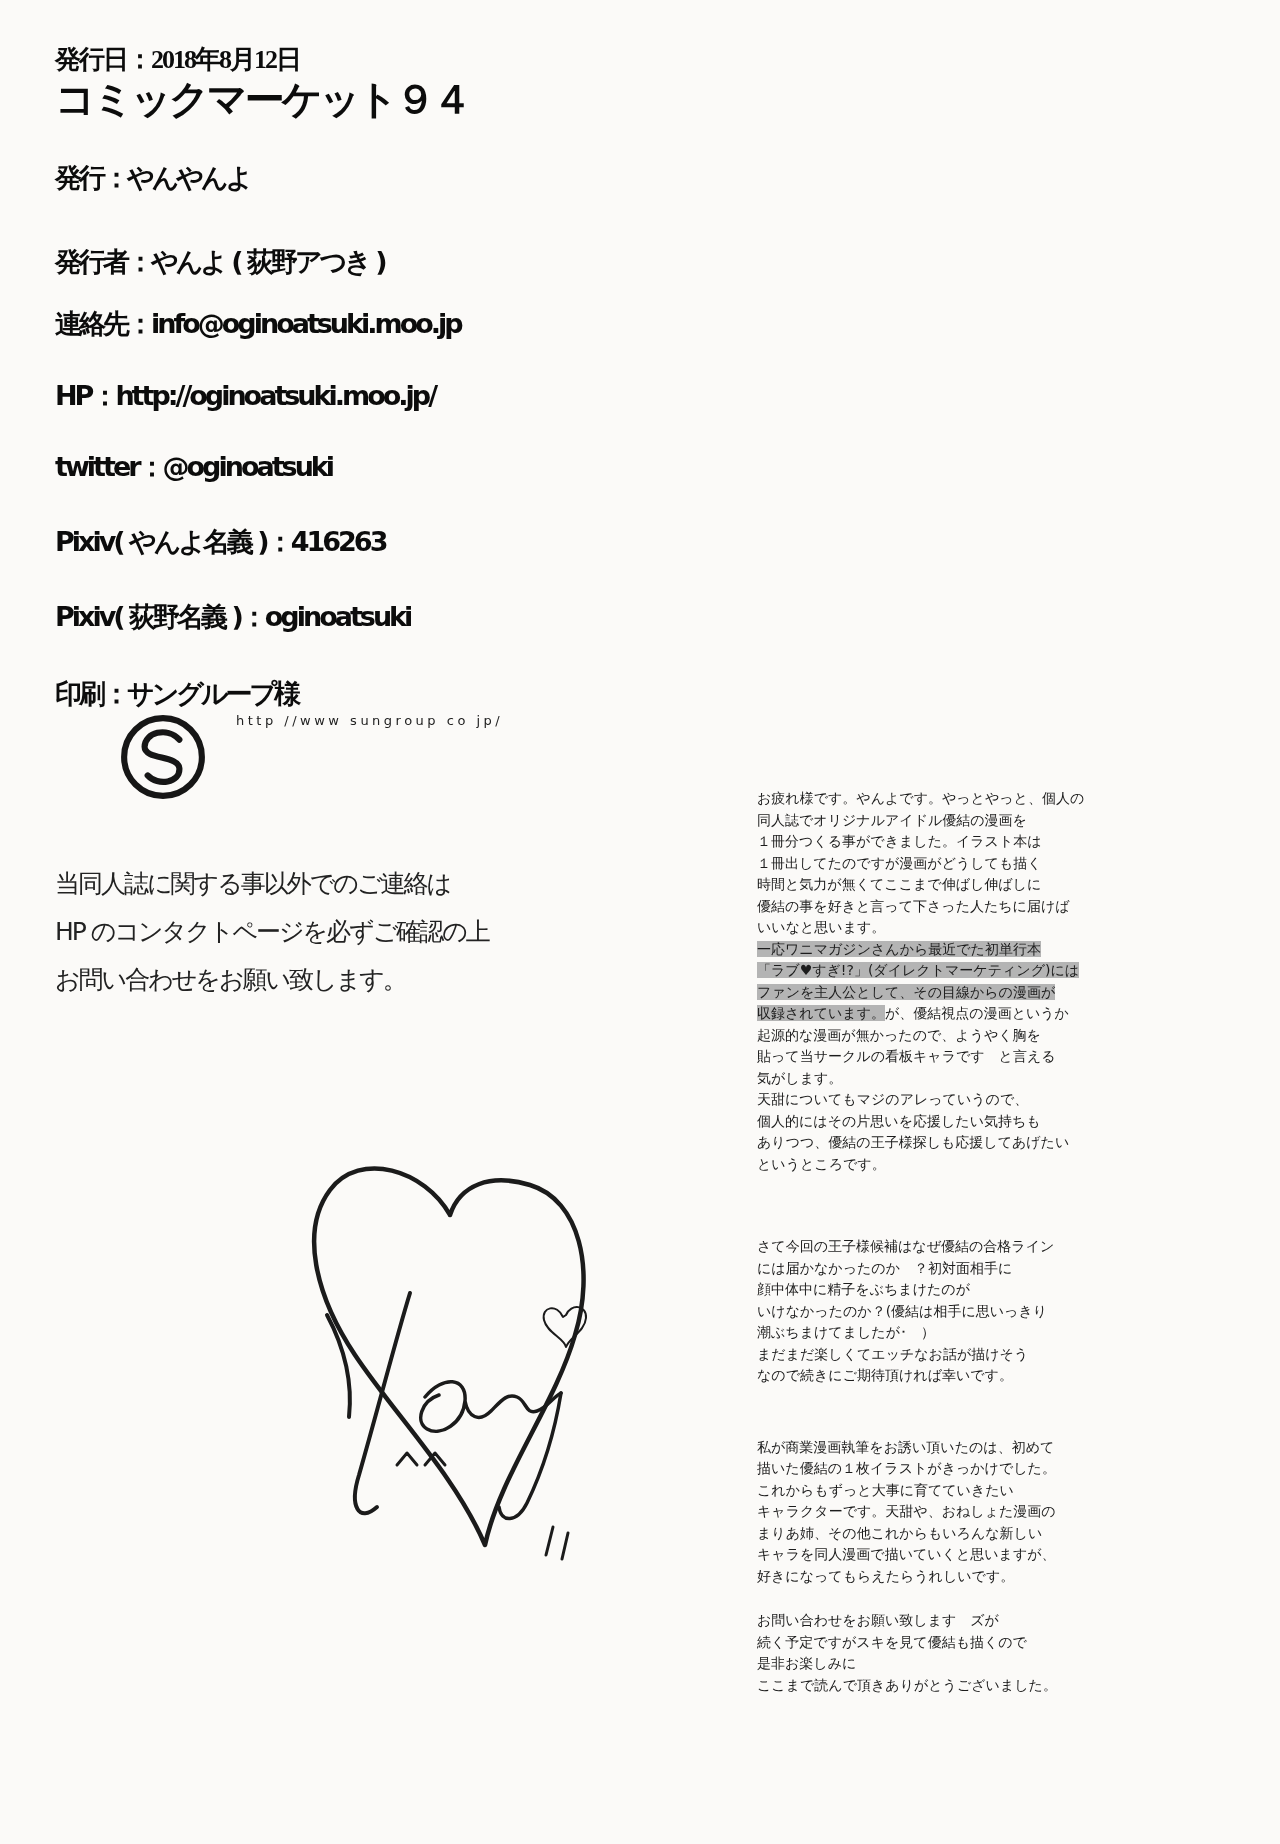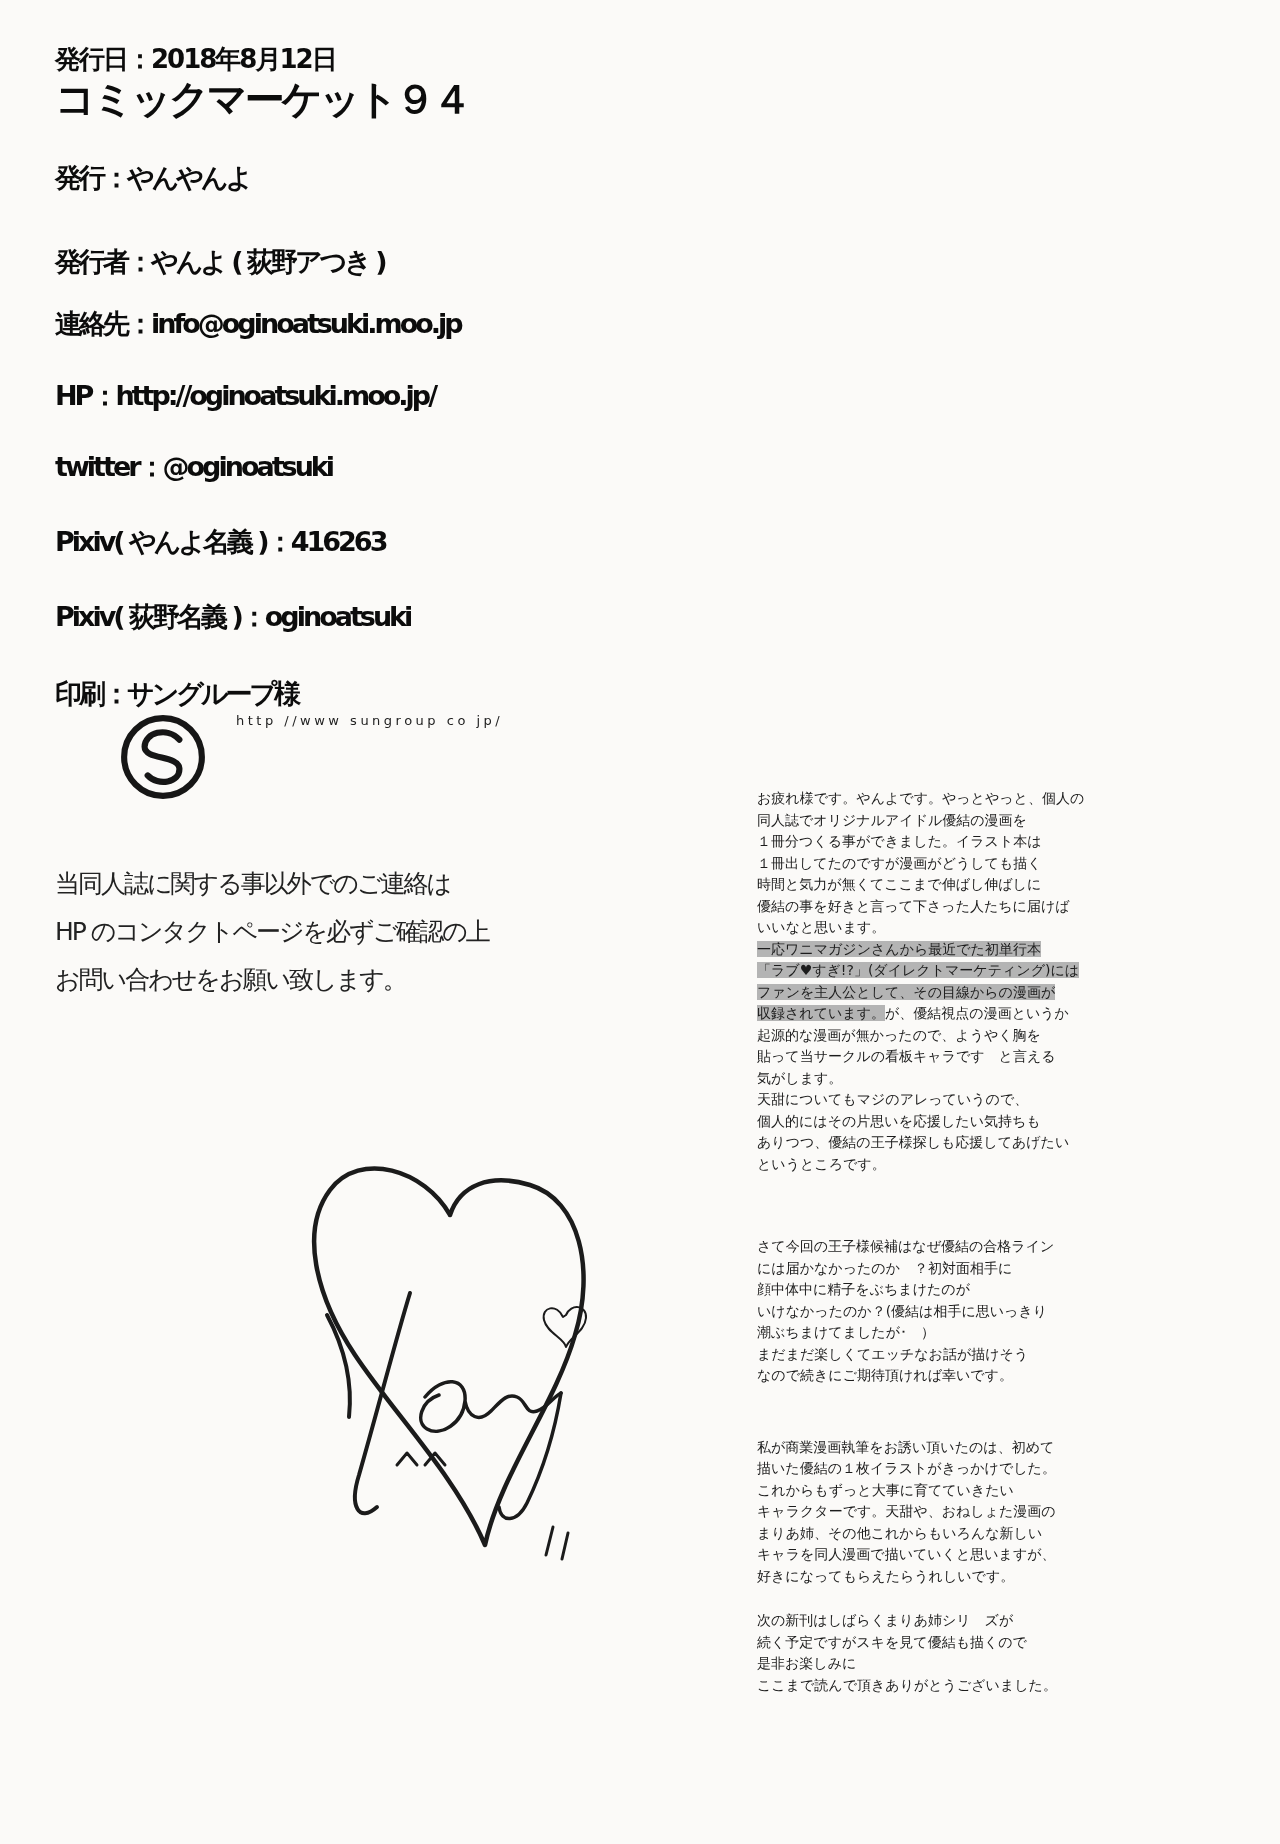--- a/index.html
+++ b/index.html
@@ -9,21 +9,21 @@
     margin:0 auto;
     background:#fbfaf8;
     color:#161616;
     font-family:"DejaVu Sans","Liberation Sans",sans-serif;
     overflow:hidden;
   }
   .pre{white-space:pre-line;}
 
   
   .colophon div{position:absolute;left:55px;font-weight:700;letter-spacing:-3px;font-size:27px;color:#0c0c0c;}
-  .c-date  {top:42px;  font-size:26px !important;letter-spacing:-2px !important;}
+  .c-date  {top:42px;  font-size:26px !important;letter-spacing:-2px !important;font-family:Liberation Serif, serif;}
   .c-event {top:72px;  font-size:40px !important;}
   .c-pub   {top:160px;}
   .c-auth  {top:244px;}
   .c-mail  {top:306px;}
   .c-hp    {top:378px;}
   .c-tw    {top:449px;}
   .c-px1   {top:524px;}
   .c-px2   {top:599px;}
   .c-print {top:676px;}
 
@@ -143,19 +143,19 @@
 潮ぶちまけてましたが･　）
 まだまだ楽しくてエッチなお話が描けそう
 なので続きにご期待頂ければ幸いです。</p>
     <p class="pre gap-xl">私が商業漫画執筆をお誘い頂いたのは、初めて
 描いた優結の１枚イラストがきっかけでした。
 これからもずっと大事に育てていきたい
 キャラクターです。天甜や、おねしょた漫画の
 まりあ姉、その他これからもいろんな新しい
 キャラを同人漫画で描いていくと思いますが、
 好きになってもらえたらうれしいです。</p>
-    <p class="pre gap-sm">次の新刊はしばらくまりあ姉シリ　ズが
+    <p class="pre gap-sm">お問い合わせをお願い致します　ズが
 続く予定ですがスキを見て優結も描くので
 是非お楽しみに
 ここまで読んで頂きありがとうございました。</p>
   </section>
 
 </div>
 
 </body></html>

